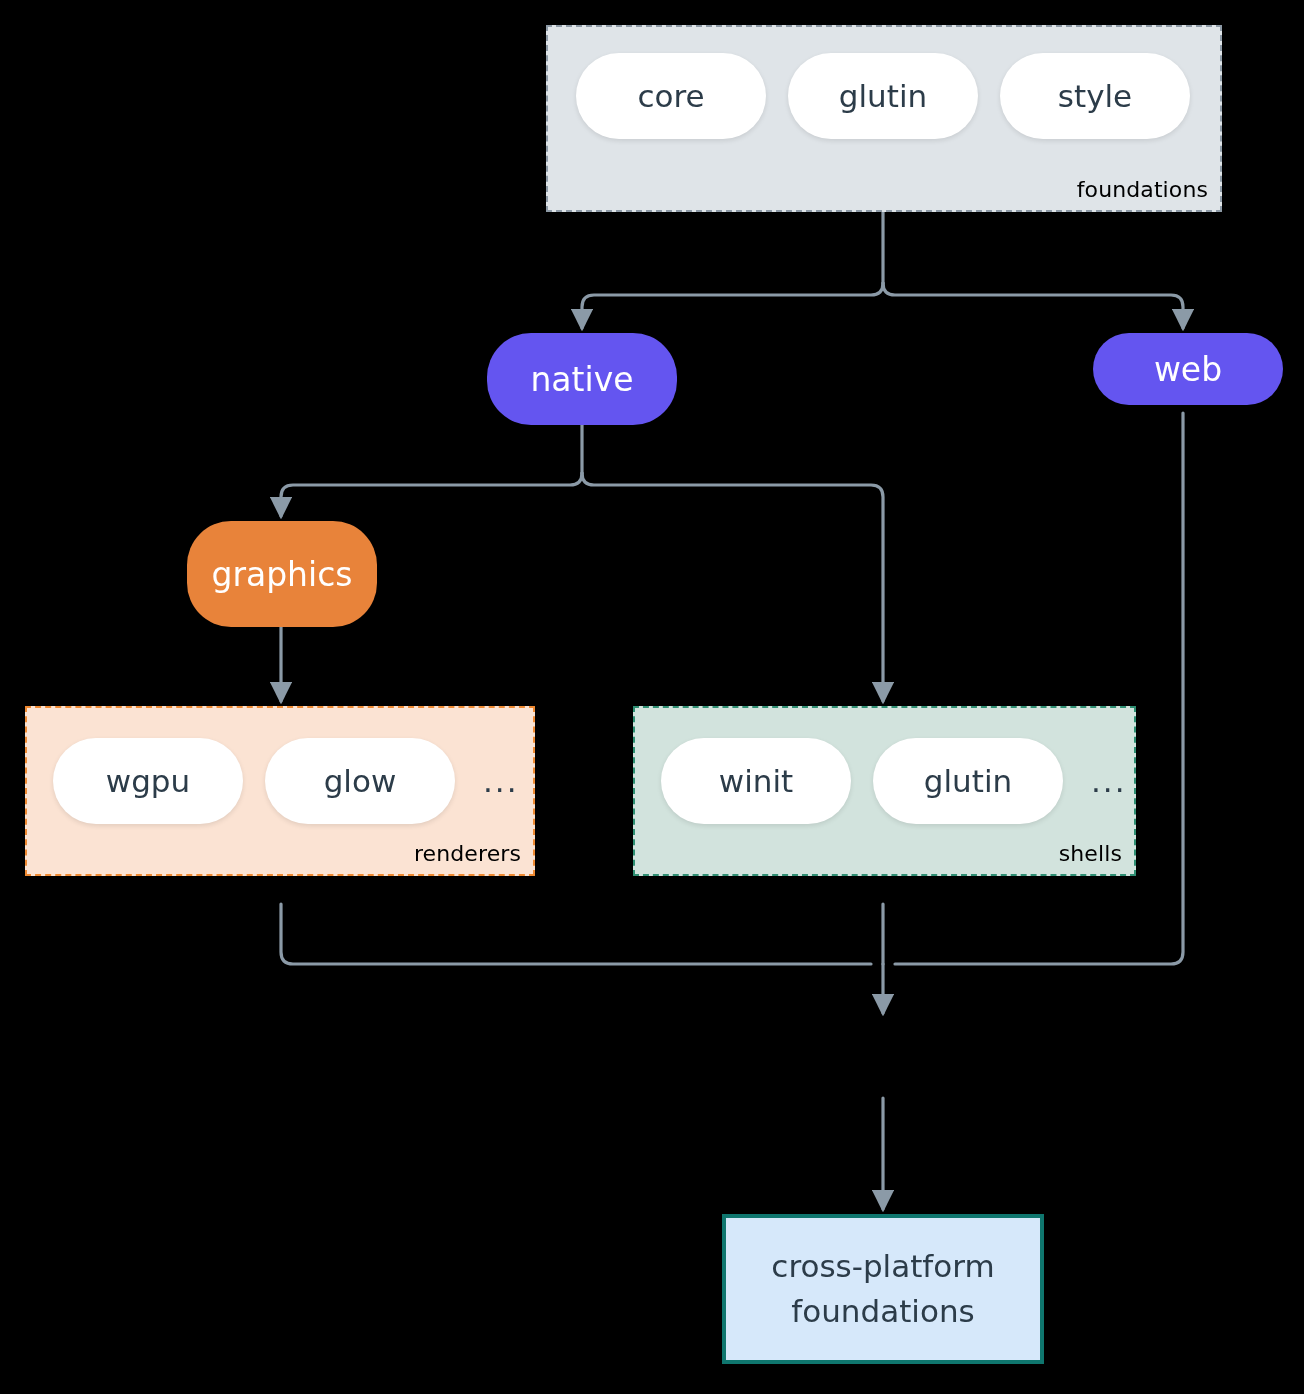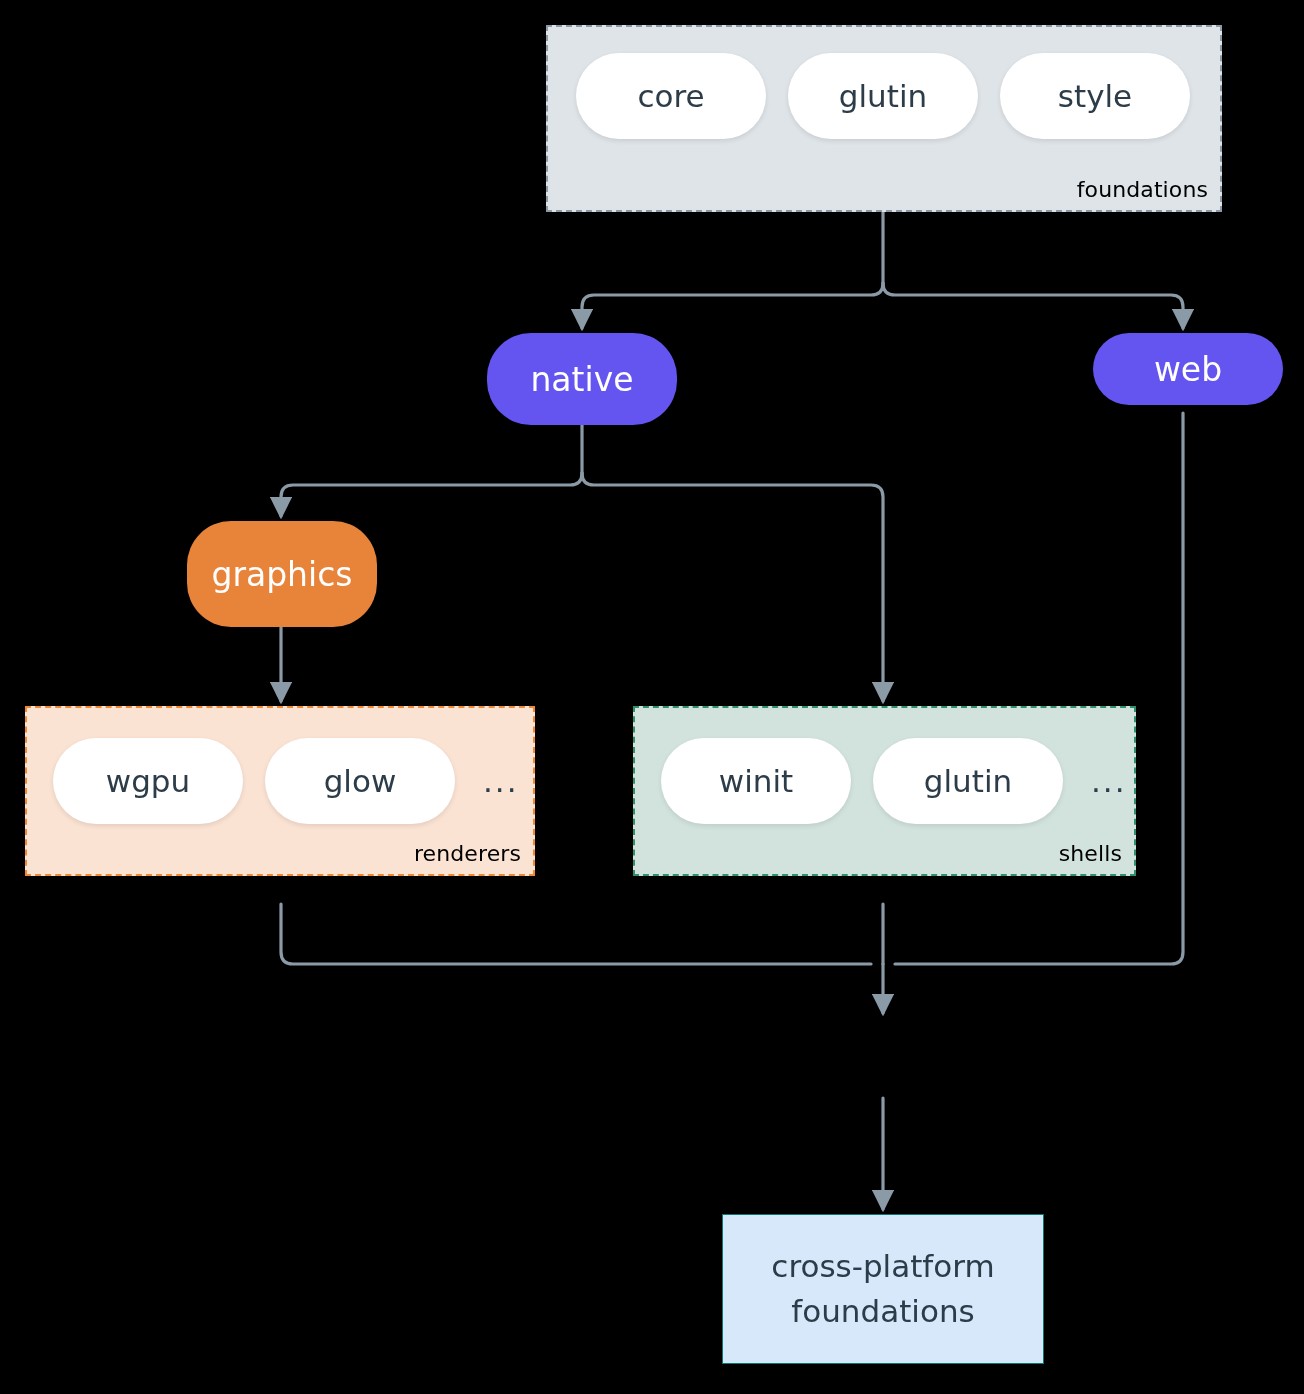--- a/index.html
+++ b/index.html
@@ -155,21 +155,21 @@
 
   
   #node-app {
     position: absolute;
     left: 722px;
     top: 1214px;
     width: 322px;
     height: 150px;
     box-sizing: border-box;
     background: #d6e8fa;
-    border: 1px solid #0f766e;
+    border: 4px solid #0f766e;
     display: flex;
     flex-direction: column;
     align-items: center;
     justify-content: center;
     font-size: 31px;
     line-height: 1.45;
     color: #2c3c49;
     text-align: center;
   }
 </style>

